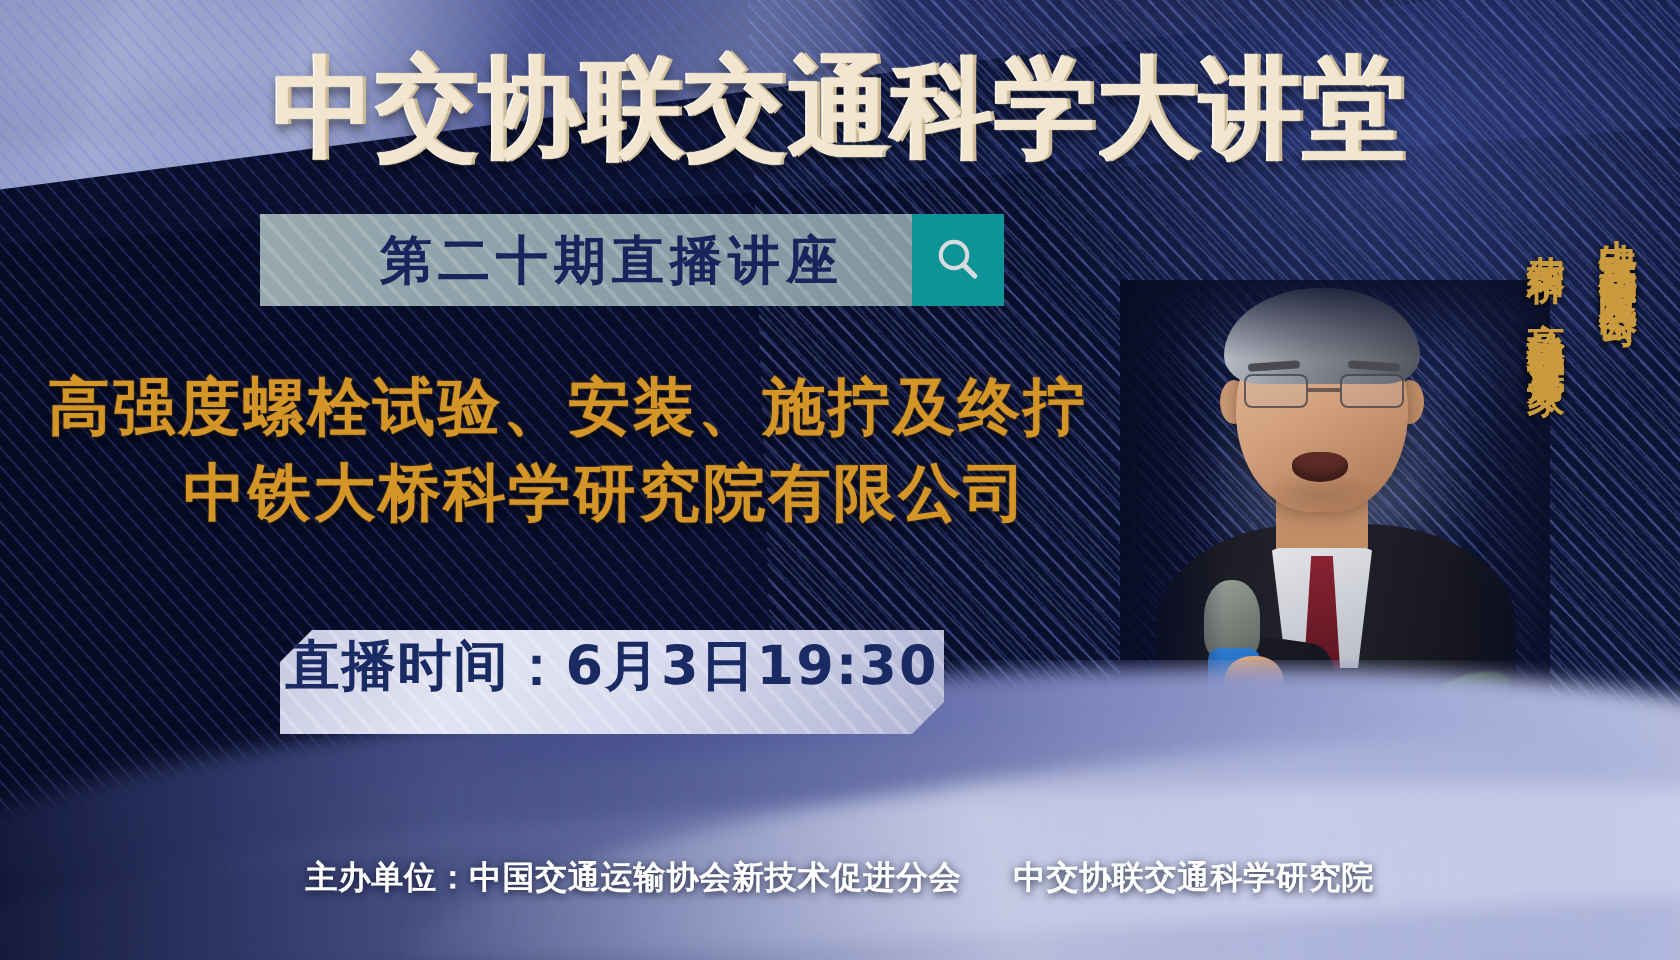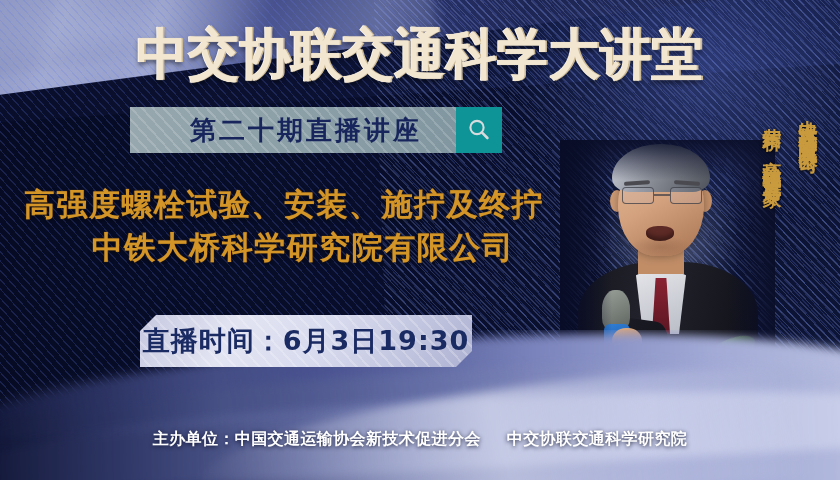--- a/index.html
+++ b/index.html
@@ -271,21 +271,21 @@
   }
   .topic .l1{ display:block; text-align:left; padding-left:6px; }
   .topic .l2{ display:block; text-align:center; }
 
   
   .time-pill{
     position:absolute; left:140px; top:315px; width:332px; height:52px;
     background:linear-gradient(120deg,#c6c8e0 0%,#e2e4f2 28%,#d8dbee 55%,#aeb2d2 100%);
     clip-path:polygon(16px 0, 100% 0, 100% calc(100% - 16px), calc(100% - 16px) 100%, 0 100%, 0 16px);
     box-shadow:0 3px 12px rgba(0,0,0,.45);
-    display:flex; align-items:center; justify-content:center;
+    display:flex; align-items:flex-start; justify-content:center;
   }
   .time-pill .hatch2{
     position:absolute; inset:0;
     background:repeating-linear-gradient(48deg,
       rgba(255,255,255,0) 0 7px,
       rgba(255,255,255,.45) 7px 9px);
     opacity:.5;
     clip-path:polygon(16px 0, 100% 0, 100% calc(100% - 16px), calc(100% - 16px) 100%, 0 100%, 0 16px);
   }
   .time-text{

